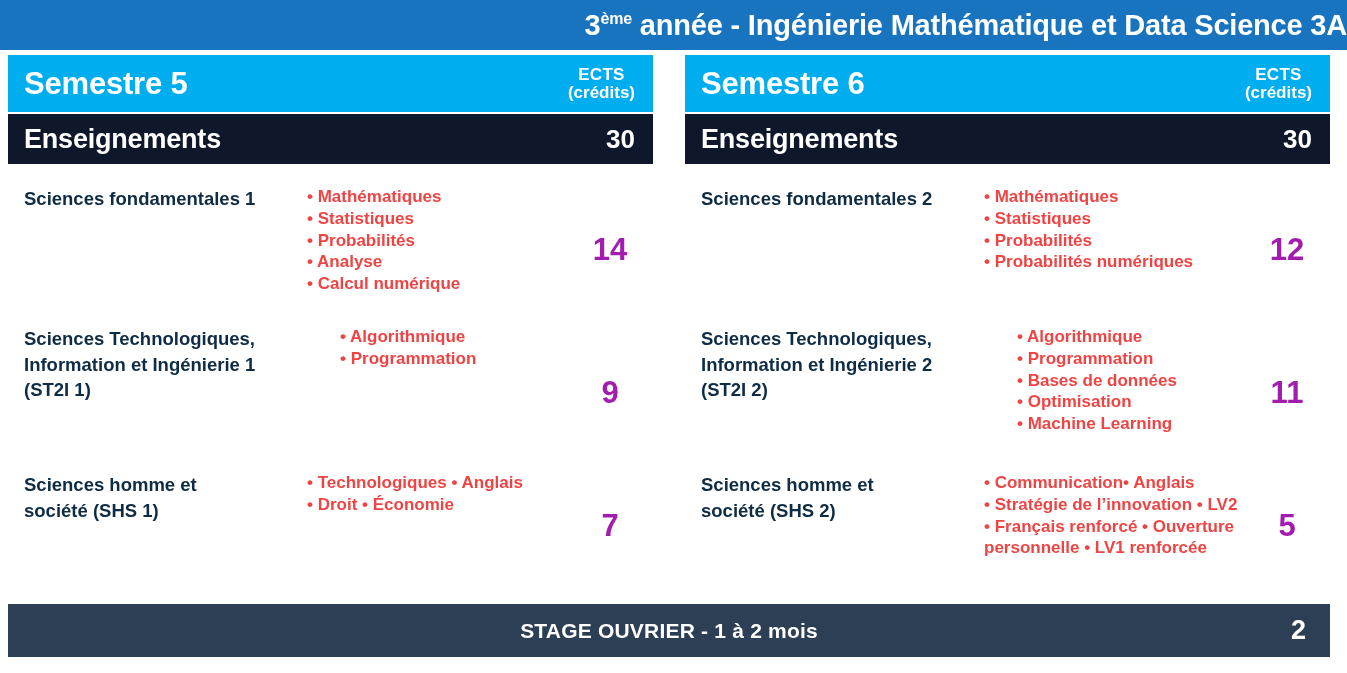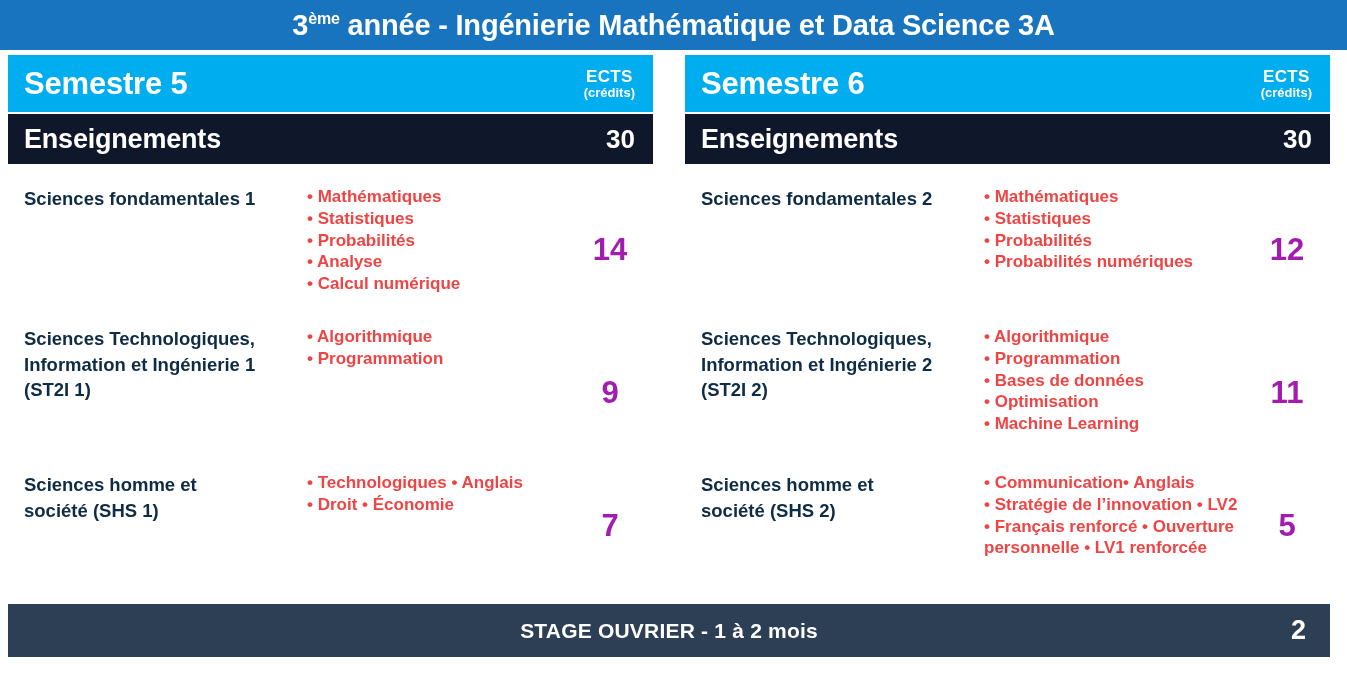--- a/index.html
+++ b/index.html
@@ -22,21 +22,21 @@
   
   .top-banner {
     position: absolute;
     left: 0;
     top: 0;
     width: 1347px;
     height: 50px;
     background: #1874BE;
     display: flex;
     align-items: center;
-    justify-content: center;
+    justify-content: flex-end;
   }
   .top-banner-title {
     color: #ffffff;
     font-size: 29px;
     font-weight: bold;
     letter-spacing: -0.2px;
     white-space: nowrap;
   }
   .top-banner-title sup {
     font-size: 16px;
@@ -86,21 +86,21 @@
   .ects-main {
     display: block;
     color: #ffffff;
     font-size: 17px;
     font-weight: bold;
     letter-spacing: 0.3px;
   }
   .ects-sub {
     display: block;
     color: #ffffff;
-    font-size: 13px;
+    font-size: 17px;
     font-weight: bold;
     text-align: right;
   }
 
   
   .ens-bar {
     height: 50px;
     background: #0f172a;
     display: flex;
     align-items: center;
@@ -126,21 +126,21 @@
     background: #ffffff;
     padding-top: 14px;
   }
 
   .row {
     display: flex;
     align-items: flex-start;
     padding: 0 14px 0 16px;
   }
   .row.r1 { min-height: 140px; }
-  .row.r2 { min-height: 146px; }
+  .row.r2 { min-height: 146px; gap: 33px; }
   .row.r3 { min-height: 120px; }
 
   .row-title {
     width: 235px;
     flex: 0 0 235px;
     color: #0E2C45;
     font-size: 18.5px;
     font-weight: bold;
     line-height: 1.38;
     padding-top: 8px;

